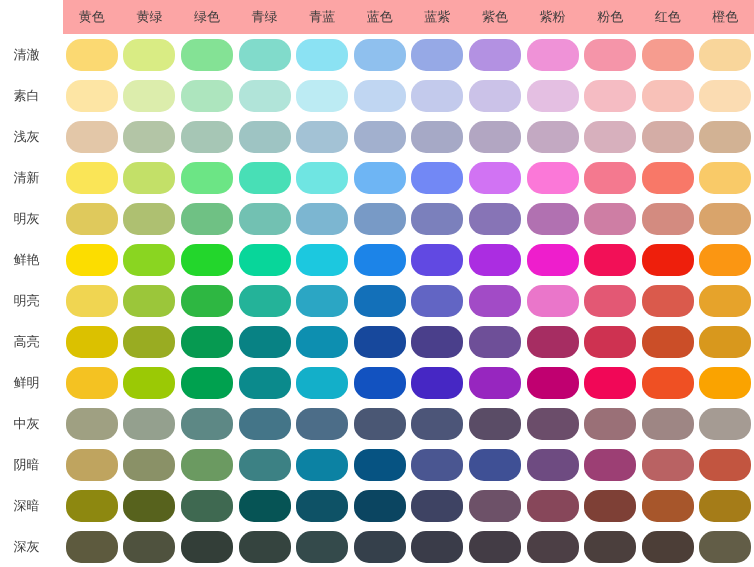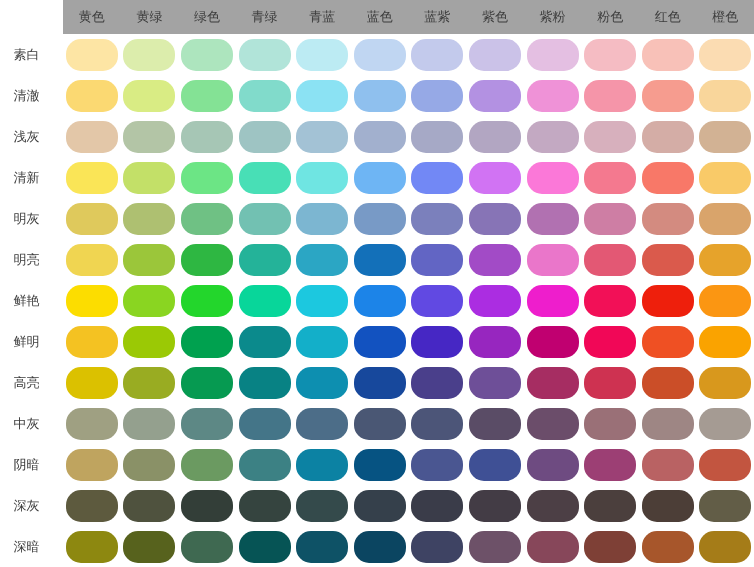--- a/index.html
+++ b/index.html
@@ -19,21 +19,21 @@
   #palette-table col.rowlabel-col{width:63px;}
   #palette-table col.swatch-col{width:57.6px;}
   thead th{
     height:34px;
     padding:0;
     font-weight:400;
     font-size:13px;
     color:#3C3C3C;
     text-align:center;
     vertical-align:middle;
-    background:#a3a3a3;
+    background:#fca5a5;
   }
   thead th.corner-cell{background:#FFFFFF;}
   tbody th.row-label{
     padding:0 10px 0 0;
     font-weight:400;
     font-size:13px;
     color:#3C3C3C;
     text-align:center;
     vertical-align:middle;
     background:#FFFFFF;
@@ -85,20 +85,59 @@
         <th class="column-header">蓝紫</th>
         <th class="column-header">紫色</th>
         <th class="column-header">紫粉</th>
         <th class="column-header">粉色</th>
         <th class="column-header">红色</th>
         <th class="column-header">橙色</th>
       </tr>
   </thead>
   <tbody>
       <tr>
+        <th class="row-label">清澈</th>
+        <td class="swatch-cell">
+          <span class="swatch" title="#FBD972" style="background: rgb(251, 217, 114);"></span>
+        </td>
+        <td class="swatch-cell">
+          <span class="swatch" title="#D9EC84" style="background: rgb(217, 236, 132);"></span>
+        </td>
+        <td class="swatch-cell">
+          <span class="swatch" title="#84E295" style="background: rgb(132, 226, 149);"></span>
+        </td>
+        <td class="swatch-cell">
+          <span class="swatch" title="#81DBCB" style="background: rgb(129, 219, 203);"></span>
+        </td>
+        <td class="swatch-cell">
+          <span class="swatch" title="#8BE2F3" style="background: rgb(139, 226, 243);"></span>
+        </td>
+        <td class="swatch-cell">
+          <span class="swatch" title="#8FC0EE" style="background: rgb(143, 192, 238);"></span>
+        </td>
+        <td class="swatch-cell">
+          <span class="swatch" title="#96A9E6" style="background: rgb(150, 169, 230);"></span>
+        </td>
+        <td class="swatch-cell">
+          <span class="swatch" title="#B391E2" style="background: rgb(179, 145, 226);"></span>
+        </td>
+        <td class="swatch-cell">
+          <span class="swatch" title="#EF92D7" style="background: rgb(239, 146, 215);"></span>
+        </td>
+        <td class="swatch-cell">
+          <span class="swatch" title="#F595A9" style="background: rgb(245, 149, 169);"></span>
+        </td>
+        <td class="swatch-cell">
+          <span class="swatch" title="#F69C8F" style="background: rgb(246, 156, 143);"></span>
+        </td>
+        <td class="swatch-cell">
+          <span class="swatch" title="#F9D69B" style="background: rgb(249, 214, 155);"></span>
+        </td>
+      </tr>
+      <tr>
         <th class="row-label">素白</th>
         <td class="swatch-cell">
           <span class="swatch" title="#FDE5A4" style="background: rgb(253, 229, 164);"></span>
         </td>
         <td class="swatch-cell">
           <span class="swatch" title="#DCEDAC" style="background: rgb(220, 237, 172);"></span>
         </td>
         <td class="swatch-cell">
           <span class="swatch" title="#ADE5BE" style="background: rgb(173, 229, 190);"></span>
         </td>
@@ -124,59 +163,20 @@
           <span class="swatch" title="#F5BCC3" style="background: rgb(245, 188, 195);"></span>
         </td>
         <td class="swatch-cell">
           <span class="swatch" title="#F8C1B8" style="background: rgb(248, 193, 184);"></span>
         </td>
         <td class="swatch-cell">
           <span class="swatch" title="#FBDCB2" style="background: rgb(251, 220, 178);"></span>
         </td>
       </tr>
       <tr>
-        <th class="row-label">清澈</th>
-        <td class="swatch-cell">
-          <span class="swatch" title="#FBD972" style="background: rgb(251, 217, 114);"></span>
-        </td>
-        <td class="swatch-cell">
-          <span class="swatch" title="#D9EC84" style="background: rgb(217, 236, 132);"></span>
-        </td>
-        <td class="swatch-cell">
-          <span class="swatch" title="#84E295" style="background: rgb(132, 226, 149);"></span>
-        </td>
-        <td class="swatch-cell">
-          <span class="swatch" title="#81DBCB" style="background: rgb(129, 219, 203);"></span>
-        </td>
-        <td class="swatch-cell">
-          <span class="swatch" title="#8BE2F3" style="background: rgb(139, 226, 243);"></span>
-        </td>
-        <td class="swatch-cell">
-          <span class="swatch" title="#8FC0EE" style="background: rgb(143, 192, 238);"></span>
-        </td>
-        <td class="swatch-cell">
-          <span class="swatch" title="#96A9E6" style="background: rgb(150, 169, 230);"></span>
-        </td>
-        <td class="swatch-cell">
-          <span class="swatch" title="#B391E2" style="background: rgb(179, 145, 226);"></span>
-        </td>
-        <td class="swatch-cell">
-          <span class="swatch" title="#EF92D7" style="background: rgb(239, 146, 215);"></span>
-        </td>
-        <td class="swatch-cell">
-          <span class="swatch" title="#F595A9" style="background: rgb(245, 149, 169);"></span>
-        </td>
-        <td class="swatch-cell">
-          <span class="swatch" title="#F69C8F" style="background: rgb(246, 156, 143);"></span>
-        </td>
-        <td class="swatch-cell">
-          <span class="swatch" title="#F9D69B" style="background: rgb(249, 214, 155);"></span>
-        </td>
-      </tr>
-      <tr>
         <th class="row-label">浅灰</th>
         <td class="swatch-cell">
           <span class="swatch" title="#E3C7A8" style="background: rgb(227, 199, 168);"></span>
         </td>
         <td class="swatch-cell">
           <span class="swatch" title="#B3C5A6" style="background: rgb(179, 197, 166);"></span>
         </td>
         <td class="swatch-cell">
           <span class="swatch" title="#A6C6B5" style="background: rgb(166, 198, 181);"></span>
         </td>
@@ -280,20 +280,59 @@
           <span class="swatch" title="#CE7EA4" style="background: rgb(206, 126, 164);"></span>
         </td>
         <td class="swatch-cell">
           <span class="swatch" title="#D38B80" style="background: rgb(211, 139, 128);"></span>
         </td>
         <td class="swatch-cell">
           <span class="swatch" title="#D9A46B" style="background: rgb(217, 164, 107);"></span>
         </td>
       </tr>
       <tr>
+        <th class="row-label">鲜艳</th>
+        <td class="swatch-cell">
+          <span class="swatch" title="#FCDD00" style="background: rgb(252, 221, 0);"></span>
+        </td>
+        <td class="swatch-cell">
+          <span class="swatch" title="#8AD521" style="background: rgb(138, 213, 33);"></span>
+        </td>
+        <td class="swatch-cell">
+          <span class="swatch" title="#23D62C" style="background: rgb(35, 214, 44);"></span>
+        </td>
+        <td class="swatch-cell">
+          <span class="swatch" title="#08D69A" style="background: rgb(8, 214, 154);"></span>
+        </td>
+        <td class="swatch-cell">
+          <span class="swatch" title="#1CC8DF" style="background: rgb(28, 200, 223);"></span>
+        </td>
+        <td class="swatch-cell">
+          <span class="swatch" title="#1C84E8" style="background: rgb(28, 132, 232);"></span>
+        </td>
+        <td class="swatch-cell">
+          <span class="swatch" title="#6149E2" style="background: rgb(97, 73, 226);"></span>
+        </td>
+        <td class="swatch-cell">
+          <span class="swatch" title="#AB2DE1" style="background: rgb(171, 45, 225);"></span>
+        </td>
+        <td class="swatch-cell">
+          <span class="swatch" title="#EE1ECC" style="background: rgb(238, 30, 204);"></span>
+        </td>
+        <td class="swatch-cell">
+          <span class="swatch" title="#F21057" style="background: rgb(242, 16, 87);"></span>
+        </td>
+        <td class="swatch-cell">
+          <span class="swatch" title="#EE1F0C" style="background: rgb(238, 31, 12);"></span>
+        </td>
+        <td class="swatch-cell">
+          <span class="swatch" title="#FB9612" style="background: rgb(251, 150, 18);"></span>
+        </td>
+      </tr>
+      <tr>
         <th class="row-label">明亮</th>
         <td class="swatch-cell">
           <span class="swatch" title="#F0D551" style="background: rgb(240, 213, 81);"></span>
         </td>
         <td class="swatch-cell">
           <span class="swatch" title="#9BC63A" style="background: rgb(155, 198, 58);"></span>
         </td>
         <td class="swatch-cell">
           <span class="swatch" title="#2EB742" style="background: rgb(46, 183, 66);"></span>
         </td>
@@ -319,56 +358,56 @@
           <span class="swatch" title="#E35874" style="background: rgb(227, 88, 116);"></span>
         </td>
         <td class="swatch-cell">
           <span class="swatch" title="#DA5A4C" style="background: rgb(218, 90, 76);"></span>
         </td>
         <td class="swatch-cell">
           <span class="swatch" title="#E6A32B" style="background: rgb(230, 163, 43);"></span>
         </td>
       </tr>
       <tr>
-        <th class="row-label">鲜艳</th>
-        <td class="swatch-cell">
-          <span class="swatch" title="#FCDD00" style="background: rgb(252, 221, 0);"></span>
-        </td>
-        <td class="swatch-cell">
-          <span class="swatch" title="#8AD521" style="background: rgb(138, 213, 33);"></span>
-        </td>
-        <td class="swatch-cell">
-          <span class="swatch" title="#23D62C" style="background: rgb(35, 214, 44);"></span>
-        </td>
-        <td class="swatch-cell">
-          <span class="swatch" title="#08D69A" style="background: rgb(8, 214, 154);"></span>
-        </td>
-        <td class="swatch-cell">
-          <span class="swatch" title="#1CC8DF" style="background: rgb(28, 200, 223);"></span>
-        </td>
-        <td class="swatch-cell">
-          <span class="swatch" title="#1C84E8" style="background: rgb(28, 132, 232);"></span>
-        </td>
-        <td class="swatch-cell">
-          <span class="swatch" title="#6149E2" style="background: rgb(97, 73, 226);"></span>
-        </td>
-        <td class="swatch-cell">
-          <span class="swatch" title="#AB2DE1" style="background: rgb(171, 45, 225);"></span>
-        </td>
-        <td class="swatch-cell">
-          <span class="swatch" title="#EE1ECC" style="background: rgb(238, 30, 204);"></span>
-        </td>
-        <td class="swatch-cell">
-          <span class="swatch" title="#F21057" style="background: rgb(242, 16, 87);"></span>
-        </td>
-        <td class="swatch-cell">
-          <span class="swatch" title="#EE1F0C" style="background: rgb(238, 31, 12);"></span>
-        </td>
-        <td class="swatch-cell">
-          <span class="swatch" title="#FB9612" style="background: rgb(251, 150, 18);"></span>
+        <th class="row-label">高亮</th>
+        <td class="swatch-cell">
+          <span class="swatch" title="#DBC100" style="background: rgb(219, 193, 0);"></span>
+        </td>
+        <td class="swatch-cell">
+          <span class="swatch" title="#99AC22" style="background: rgb(153, 172, 34);"></span>
+        </td>
+        <td class="swatch-cell">
+          <span class="swatch" title="#069A51" style="background: rgb(6, 154, 81);"></span>
+        </td>
+        <td class="swatch-cell">
+          <span class="swatch" title="#088284" style="background: rgb(8, 130, 132);"></span>
+        </td>
+        <td class="swatch-cell">
+          <span class="swatch" title="#0D8FB0" style="background: rgb(13, 143, 176);"></span>
+        </td>
+        <td class="swatch-cell">
+          <span class="swatch" title="#17489C" style="background: rgb(23, 72, 156);"></span>
+        </td>
+        <td class="swatch-cell">
+          <span class="swatch" title="#4A3F8B" style="background: rgb(74, 63, 139);"></span>
+        </td>
+        <td class="swatch-cell">
+          <span class="swatch" title="#6E4F98" style="background: rgb(110, 79, 152);"></span>
+        </td>
+        <td class="swatch-cell">
+          <span class="swatch" title="#A62D62" style="background: rgb(166, 45, 98);"></span>
+        </td>
+        <td class="swatch-cell">
+          <span class="swatch" title="#CE3251" style="background: rgb(206, 50, 81);"></span>
+        </td>
+        <td class="swatch-cell">
+          <span class="swatch" title="#CB4E28" style="background: rgb(203, 78, 40);"></span>
+        </td>
+        <td class="swatch-cell">
+          <span class="swatch" title="#D8981D" style="background: rgb(216, 152, 29);"></span>
         </td>
       </tr>
       <tr>
         <th class="row-label">鲜明</th>
         <td class="swatch-cell">
           <span class="swatch" title="#F4C222" style="background: rgb(244, 194, 34);"></span>
         </td>
         <td class="swatch-cell">
           <span class="swatch" title="#9BC905" style="background: rgb(155, 201, 5);"></span>
         </td>
@@ -397,59 +436,20 @@
           <span class="swatch" title="#F10757" style="background: rgb(241, 7, 87);"></span>
         </td>
         <td class="swatch-cell">
           <span class="swatch" title="#EF5023" style="background: rgb(239, 80, 35);"></span>
         </td>
         <td class="swatch-cell">
           <span class="swatch" title="#FAA300" style="background: rgb(250, 163, 0);"></span>
         </td>
       </tr>
       <tr>
-        <th class="row-label">高亮</th>
-        <td class="swatch-cell">
-          <span class="swatch" title="#DBC100" style="background: rgb(219, 193, 0);"></span>
-        </td>
-        <td class="swatch-cell">
-          <span class="swatch" title="#99AC22" style="background: rgb(153, 172, 34);"></span>
-        </td>
-        <td class="swatch-cell">
-          <span class="swatch" title="#069A51" style="background: rgb(6, 154, 81);"></span>
-        </td>
-        <td class="swatch-cell">
-          <span class="swatch" title="#088284" style="background: rgb(8, 130, 132);"></span>
-        </td>
-        <td class="swatch-cell">
-          <span class="swatch" title="#0D8FB0" style="background: rgb(13, 143, 176);"></span>
-        </td>
-        <td class="swatch-cell">
-          <span class="swatch" title="#17489C" style="background: rgb(23, 72, 156);"></span>
-        </td>
-        <td class="swatch-cell">
-          <span class="swatch" title="#4A3F8B" style="background: rgb(74, 63, 139);"></span>
-        </td>
-        <td class="swatch-cell">
-          <span class="swatch" title="#6E4F98" style="background: rgb(110, 79, 152);"></span>
-        </td>
-        <td class="swatch-cell">
-          <span class="swatch" title="#A62D62" style="background: rgb(166, 45, 98);"></span>
-        </td>
-        <td class="swatch-cell">
-          <span class="swatch" title="#CE3251" style="background: rgb(206, 50, 81);"></span>
-        </td>
-        <td class="swatch-cell">
-          <span class="swatch" title="#CB4E28" style="background: rgb(203, 78, 40);"></span>
-        </td>
-        <td class="swatch-cell">
-          <span class="swatch" title="#D8981D" style="background: rgb(216, 152, 29);"></span>
-        </td>
-      </tr>
-      <tr>
         <th class="row-label">中灰</th>
         <td class="swatch-cell">
           <span class="swatch" title="#9FA082" style="background: rgb(159, 160, 130);"></span>
         </td>
         <td class="swatch-cell">
           <span class="swatch" title="#94A08E" style="background: rgb(148, 160, 142);"></span>
         </td>
         <td class="swatch-cell">
           <span class="swatch" title="#5D8885" style="background: rgb(93, 136, 133);"></span>
         </td>
@@ -514,20 +514,59 @@
           <span class="swatch" title="#9C3F74" style="background: rgb(156, 63, 116);"></span>
         </td>
         <td class="swatch-cell">
           <span class="swatch" title="#B96263" style="background: rgb(185, 98, 99);"></span>
         </td>
         <td class="swatch-cell">
           <span class="swatch" title="#C25540" style="background: rgb(194, 85, 64);"></span>
         </td>
       </tr>
       <tr>
+        <th class="row-label">深暗</th>
+        <td class="swatch-cell">
+          <span class="swatch" title="#8D8810" style="background: rgb(141, 136, 16);"></span>
+        </td>
+        <td class="swatch-cell">
+          <span class="swatch" title="#57621D" style="background: rgb(87, 98, 29);"></span>
+        </td>
+        <td class="swatch-cell">
+          <span class="swatch" title="#3F6951" style="background: rgb(63, 105, 81);"></span>
+        </td>
+        <td class="swatch-cell">
+          <span class="swatch" title="#065455" style="background: rgb(6, 84, 85);"></span>
+        </td>
+        <td class="swatch-cell">
+          <span class="swatch" title="#0E5266" style="background: rgb(14, 82, 102);"></span>
+        </td>
+        <td class="swatch-cell">
+          <span class="swatch" title="#0B4561" style="background: rgb(11, 69, 97);"></span>
+        </td>
+        <td class="swatch-cell">
+          <span class="swatch" title="#3E4363" style="background: rgb(62, 67, 99);"></span>
+        </td>
+        <td class="swatch-cell">
+          <span class="swatch" title="#6D5168" style="background: rgb(109, 81, 104);"></span>
+        </td>
+        <td class="swatch-cell">
+          <span class="swatch" title="#87475A" style="background: rgb(135, 71, 90);"></span>
+        </td>
+        <td class="swatch-cell">
+          <span class="swatch" title="#7E4036" style="background: rgb(126, 64, 54);"></span>
+        </td>
+        <td class="swatch-cell">
+          <span class="swatch" title="#A7562B" style="background: rgb(167, 86, 43);"></span>
+        </td>
+        <td class="swatch-cell">
+          <span class="swatch" title="#A57C18" style="background: rgb(165, 124, 24);"></span>
+        </td>
+      </tr>
+      <tr>
         <th class="row-label">深灰</th>
         <td class="swatch-cell">
           <span class="swatch" title="#5D5A3E" style="background: rgb(93, 90, 62);"></span>
         </td>
         <td class="swatch-cell">
           <span class="swatch" title="#4F523E" style="background: rgb(79, 82, 62);"></span>
         </td>
         <td class="swatch-cell">
           <span class="swatch" title="#333E38" style="background: rgb(51, 62, 56);"></span>
         </td>
@@ -550,55 +589,16 @@
           <span class="swatch" title="#4C3F45" style="background: rgb(76, 63, 69);"></span>
         </td>
         <td class="swatch-cell">
           <span class="swatch" title="#4B3F3D" style="background: rgb(75, 63, 61);"></span>
         </td>
         <td class="swatch-cell">
           <span class="swatch" title="#4C3E37" style="background: rgb(76, 62, 55);"></span>
         </td>
         <td class="swatch-cell">
           <span class="swatch" title="#625D47" style="background: rgb(98, 93, 71);"></span>
-        </td>
-      </tr>
-      <tr>
-        <th class="row-label">深暗</th>
-        <td class="swatch-cell">
-          <span class="swatch" title="#8D8810" style="background: rgb(141, 136, 16);"></span>
-        </td>
-        <td class="swatch-cell">
-          <span class="swatch" title="#57621D" style="background: rgb(87, 98, 29);"></span>
-        </td>
-        <td class="swatch-cell">
-          <span class="swatch" title="#3F6951" style="background: rgb(63, 105, 81);"></span>
-        </td>
-        <td class="swatch-cell">
-          <span class="swatch" title="#065455" style="background: rgb(6, 84, 85);"></span>
-        </td>
-        <td class="swatch-cell">
-          <span class="swatch" title="#0E5266" style="background: rgb(14, 82, 102);"></span>
-        </td>
-        <td class="swatch-cell">
-          <span class="swatch" title="#0B4561" style="background: rgb(11, 69, 97);"></span>
-        </td>
-        <td class="swatch-cell">
-          <span class="swatch" title="#3E4363" style="background: rgb(62, 67, 99);"></span>
-        </td>
-        <td class="swatch-cell">
-          <span class="swatch" title="#6D5168" style="background: rgb(109, 81, 104);"></span>
-        </td>
-        <td class="swatch-cell">
-          <span class="swatch" title="#87475A" style="background: rgb(135, 71, 90);"></span>
-        </td>
-        <td class="swatch-cell">
-          <span class="swatch" title="#7E4036" style="background: rgb(126, 64, 54);"></span>
-        </td>
-        <td class="swatch-cell">
-          <span class="swatch" title="#A7562B" style="background: rgb(167, 86, 43);"></span>
-        </td>
-        <td class="swatch-cell">
-          <span class="swatch" title="#A57C18" style="background: rgb(165, 124, 24);"></span>
         </td>
       </tr>
     </tbody>
 </table>
 
 </body></html>

